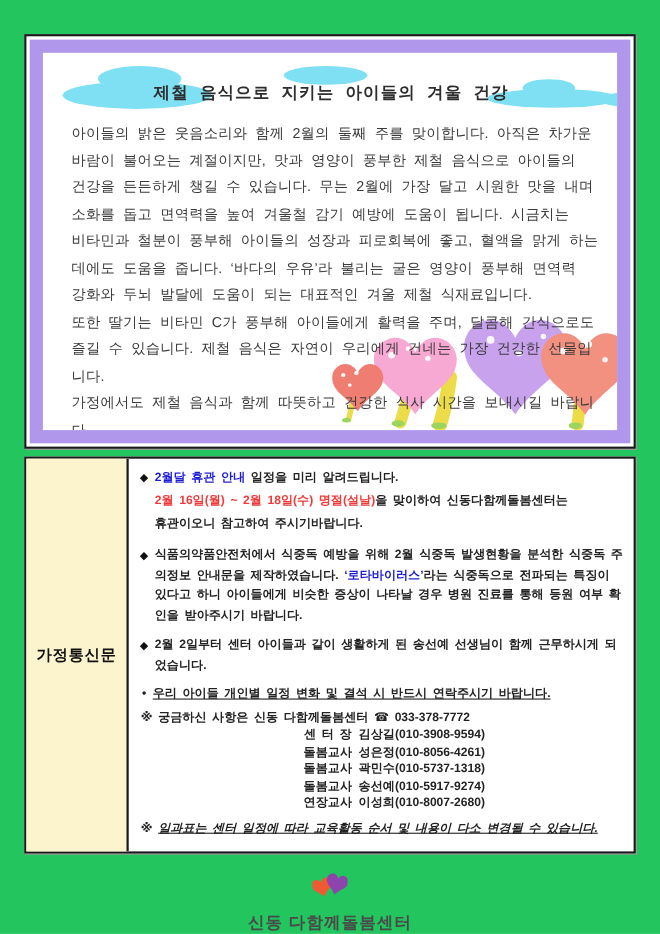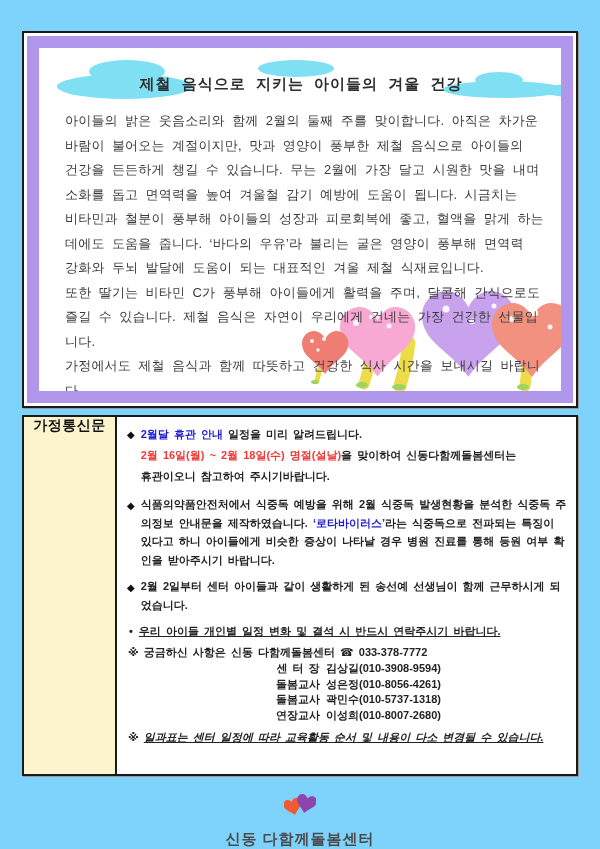--- a/index.html
+++ b/index.html
@@ -1,17 +1,17 @@
 <!DOCTYPE html>
 <html><head>
 <meta charset="utf-8">
 <style>
   * { margin:0; padding:0; box-sizing:border-box; }
   html,body { width:600px; height:849px; background:#ffffff; font-family:"Liberation Sans","DejaVu Sans",sans-serif; }
-  .page { position:relative; width:600px; height:849px; background:#7dd3fc; overflow:hidden;padding-left:44px; }
+  .page { position:relative; width:600px; height:849px; background:#22c55e; overflow:hidden;padding-left:44px; }
 
   
   .top-box { position:absolute; left:22px; top:31px; width:556px; height:377px;
              border:2px solid #1a1a1a; background:#fff; padding:3px;
              box-shadow:1px 1px 0 #999; }
   .purple-frame { width:100%; height:100%; border:12px solid #b197ec; background:#fff; position:relative; overflow:hidden; }
   .article-content { position:absolute; inset:0; padding:27px 10px 0 12px; overflow:hidden; }
 
   .cloud { position:absolute; background:#7fe0f3; border-radius:50%; }
 
@@ -21,21 +21,21 @@
   .article-body { position:relative; z-index:2; font-size:13px; line-height:24.5px; color:#3a3a3a;
                   letter-spacing:0.2px; word-spacing:3.5px; white-space:pre-line;margin-left:14px; }
 
   .mushrooms { position:absolute; right:0; bottom:0; z-index:1; }
 
   
   .notice-table { position:absolute; left:22px; top:415px; width:556px; height:361px;
                   border:2px solid #1a1a1a; display:flex; background:#fff;
                   box-shadow:1px 1px 0 #999; }
   .label-cell { width:93px; background:#fcf4cd; border-right:2px solid #1a1a1a;
-                display:flex; justify-content:center; }
+                display:flex; align-items:center; justify-content:center; }
   .label-cell span { font-size:14px; font-weight:700; color:#111; letter-spacing:0.5px; }
   .content-cell { flex:1; padding:7px 8px 5px 10px; font-size:11px; font-weight:600; color:#232323;
                   word-spacing:2px; overflow:hidden; }
 
   .bullet { display:flex; gap:6px; margin-bottom:8px; }
   .bullet .marker { font-size:10px; line-height:21px; color:#111; flex:0 0 auto; }
   .bullet .btext { flex:1; }
   .b1-line { line-height:21px; }
   .flow { line-height:18.5px; }
   .blue { color:#1c1cd6; font-weight:700; }
@@ -157,20 +157,21 @@
         <span>※</span>
         <span>궁금하신 사항은 신동 다함께돌봄센터</span>
         <span>☎</span>
         <span>033-378-7772</span>
       </div>
 
       <div class="contact-rows">
         <div class="contact-row"><span class="role">센 터 장</span><span>김상길(010-3908-9594)</span></div>
         <div class="contact-row"><span class="role">돌봄교사</span><span>성은정(010-8056-4261)</span></div>
         <div class="contact-row"><span class="role">돌봄교사</span><span>곽민수(010-5737-1318)</span></div>
+        <div class="contact-row"><span class="role">돌봄교사</span><span>송선예(010-5917-9274)</span></div>
         <div class="contact-row"><span class="role">연장교사</span><span>이성희(010-8007-2680)</span></div>
       </div>
 
       <div class="schedule-note">
         <span>※</span>
         <span class="utext">일과표는 센터 일정에 따라 교육활동 순서 및 내용이 다소 변경될 수 있습니다.</span>
       </div>
 
     </div>
   </div>

